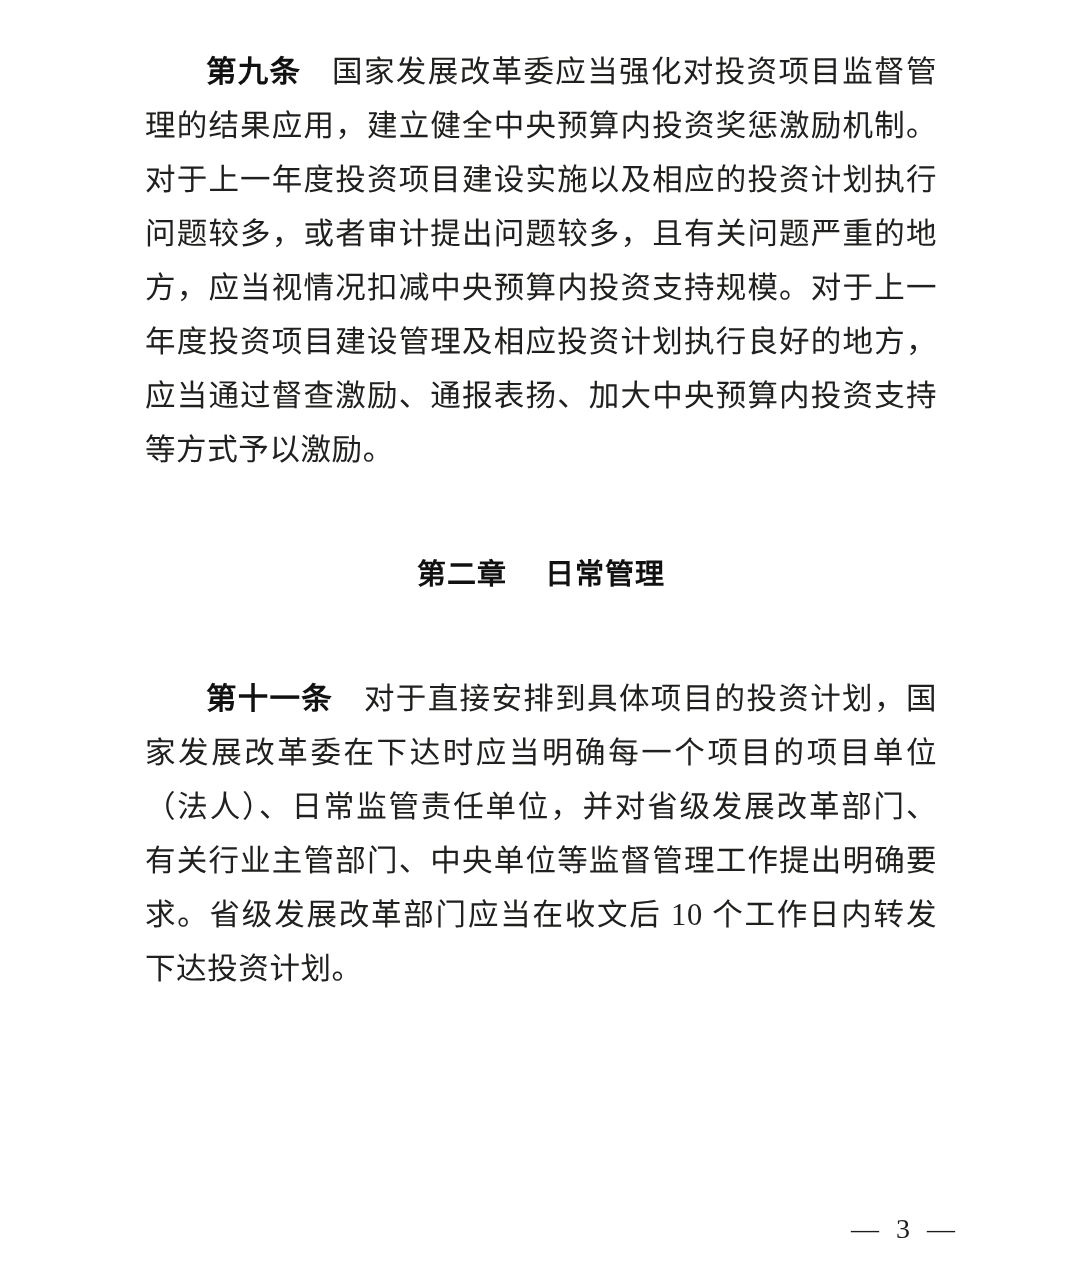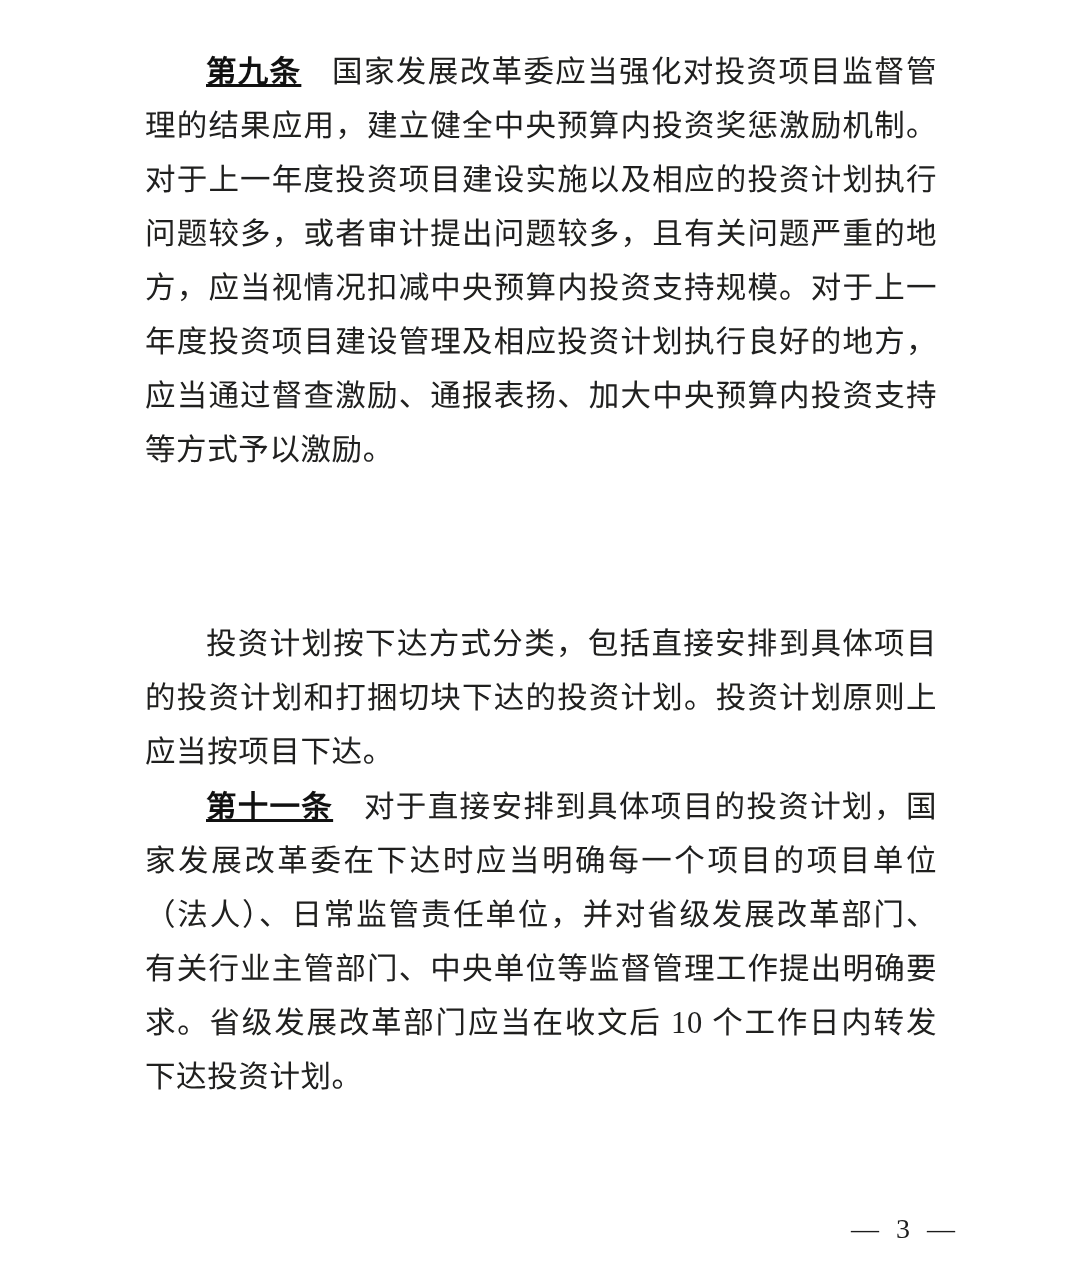--- a/index.html
+++ b/index.html
@@ -45,21 +45,20 @@
     font-weight: 400;
     -webkit-font-smoothing: antialiased;
   }
 
   
   .article-no {
     font-family: "Liberation Sans", "DejaVu Sans", sans-serif;
     font-weight: 700;
     letter-spacing: 0.5px;
     color: #111111;
-    text-decoration: underline;
   }
   
   .gap {
     display: inline-block;
     width: 30px;
   }
 
   
   .chapter-heading {
     font-family: "Liberation Sans", "DejaVu Sans", sans-serif;
@@ -103,25 +102,25 @@
 <body>
 
 <div id="page">
 
   <div id="text-column">
 
     <p class="para"><span class="article-no">第九条</span><span class="gap"></span><span>国家发展改革委应当强化对投资项目监督管理的结果应用，建立健全中央预算内投资奖惩激励机制。对于上一年度投资项目建设实施以及相应的投资计划执行问题较多，或者审计提出问题较多，且有关问题严重的地方，应当视情况扣减中央预算内投资支持规模。对于上一年度投资项目建设管理及相应投资计划执行良好的地方，应当通过督查激励、通报表扬、加大中央预算内投资支持等方式予以激励。</span></p>
 
     <div class="spacer-before-heading"></div>
 
+    <p class="chapter-heading"><span>第二章</span><span class="ch-gap"></span><span>日常管理</span></p>
 
     <div class="spacer-after-heading"></div>
 
 
-    <p class="para"><span>投资计划按下达方式分类，包括直接安排到具体项目的投资计划和打捆切块下达的投资计划。投资计划原则上应当按项目下达。</span></p>
 
     <p class="para"><span class="article-no">第十一条</span><span class="gap"></span><span>对于直接安排到具体项目的投资计划，国家发展改革委在下达时应当明确每一个项目的项目单位（法人）、日常监管责任单位，并对省级发展改革部门、有关行业主管部门、中央单位等监督管理工作提出明确要求。省级发展改革部门应当在收文后 10 个工作日内转发下达投资计划。</span></p>
 
   </div>
 
   <div id="page-footer">— 3 —</div>
 
 </div>
 
 </body></html>

